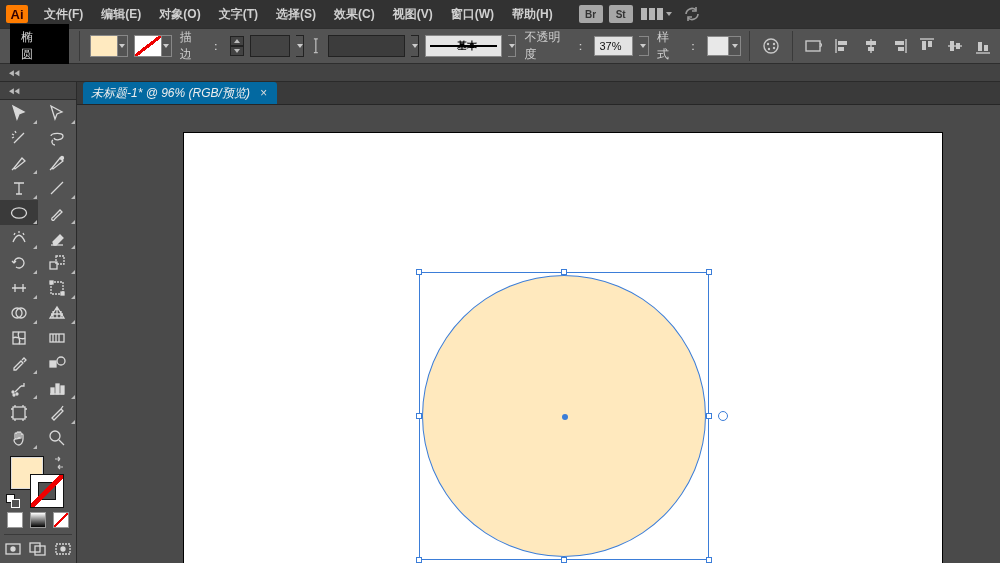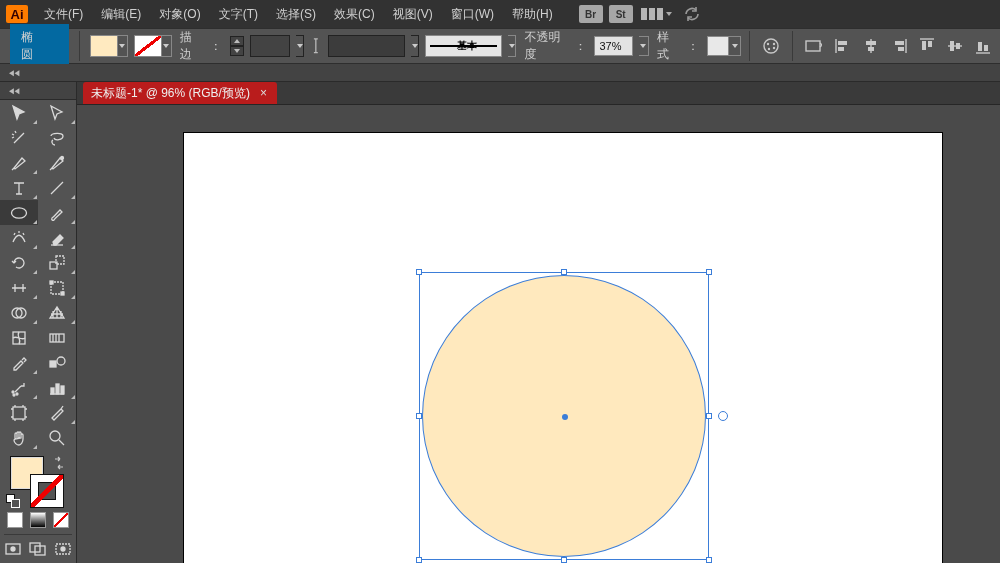--- a/index.html
+++ b/index.html
@@ -1,33 +1,33 @@
 <!DOCTYPE html>
 <html><head>
 <meta charset="utf-8">
 <style>
   * { box-sizing: border-box; margin: 0; padding: 0; user-select: none; }
   html, body { width: 1000px; height: 563px; overflow: hidden; font-family: "Microsoft YaHei", "SimSun", Arial, sans-serif; font-size: 12px; color: #d0d0d0; background: #4a4a4a; }
 
   
   .menubar { height: 28px; background: #323232; display: flex; align-items: center; padding: 0 6px; gap: 2px; }
   .ai-logo { width: 22px; height: 18px; background: #ff7c00; color: #330000; font-weight: 700; font-size: 13px; display:flex; align-items:center; justify-content:center; border-radius:2px; margin-right: 6px;}
-  .menu-item { padding: 4px 8px; cursor: default; white-space: nowrap; }
+  .menu-item { padding: 4px 8px; cursor: default; white-space: nowrap; font-weight: bold; }
   .menu-spacer { width: 10px; }
   .sq-btn { width:24px; height:18px; background:#a7a7a7; color:#333; font-size:10px; font-weight:700; display:flex; align-items:center; justify-content:center; border-radius:2px; margin-left:4px;}
   .layout-btn { width:30px; height:18px; margin-left:6px; display:flex; align-items:center;}
   .layout-rects { display:flex; gap:2px;}
   .layout-rects span{ width:6px; height:12px; background:#b5b5b5;}
   .tri-down-small{ width:0;height:0;border-left:3px solid transparent;border-right:3px solid transparent;border-top:4px solid #aaa; margin-left:3px;}
   .sync-icon{ margin-left:10px; width:18px; height:18px; position:relative;}
   .sync-icon svg{width:18px;height:18px;}
 
   
   .optbar { height: 36px; background: #535353; display:flex; align-items:center; padding: 0 0 0 10px; gap:6px; border-top:1px solid #2e2e2e; border-bottom:1px solid #2e2e2e;}
-  .opt-label { padding:4px 27px 4px 10px; background:#0369a1; border:1px solid transparent;}
+  .opt-label { padding:4px 27px 4px 10px; background:#000000; border:1px solid transparent;}
   .divider-v{ width:1px; height:30px; background:#3a3a3a; margin:0 4px;}
 
   .swatch { width:28px; height:22px; border:1px solid #888; display:inline-block; position:relative;}
   .swatch.fill { background:#ffeac0;}
   .swatch.none { background:#fff;}
   .swatch.none::after{ content:""; position:absolute; inset:0; background:linear-gradient(to top left, transparent 45%, #e00 45%, #e00 55%, transparent 55%);}
   .dd-arrow{ width:10px; height:22px; border:1px solid #888; border-left:none; display:flex; align-items:center; justify-content:center; background:#535353;}
   .dd-arrow::after{content:"";width:0;height:0;border-left:3px solid transparent;border-right:3px solid transparent;border-top:4px solid #ccc;}
 
   .opt-text{ padding:0 2px; }
@@ -54,21 +54,21 @@
   .icon-btn svg{ width:18px; height:18px; stroke:#c8c8c8; fill:none; stroke-width:1.4;}
   .icon-btn.filled svg{ fill:#c8c8c8; stroke:none;}
 
   
   .expand-strip{ height:18px; background:#434343; display:flex; align-items:center; padding-left:6px; border-bottom:1px solid #2a2a2a;}
   .dbl-chev{ letter-spacing:-3px; font-size:10px; color:#bbb; transform:scaleX(0.8);}
 
   
   .doc-area{ position:absolute; top:82px; left:77px; right:0; bottom:0; background:#4a4a4a;}
   .tab-strip{ height:23px; background:#3a3a3a; display:flex; align-items:flex-end; padding-left:6px; border-bottom:1px solid #262626;}
-  .tab{ height:22px; background:#b91c1c; color:#eee; display:flex; align-items:center; padding:0 8px; gap:8px; font-size:12px; border-top-left-radius:3px; border-top-right-radius:3px;}
+  .tab{ height:22px; background:#0369a1; color:#eee; display:flex; align-items:center; padding:0 8px; gap:8px; font-size:12px; border-top-left-radius:3px; border-top-right-radius:3px;font-style:italic;}
   .tab .close{ font-size:12px; padding:0 2px; cursor:pointer; color:#ddd;}
 
   
   .canvas-wrap{ position:absolute; top:23px; left:0; right:0; bottom:0; background:#4a4a4a; overflow:hidden;}
   .artboard{ position:absolute; width:758px; height:900px; top:28px; left:107px; background:#fff; box-shadow:0 0 0 1px #000;}
   .sel-box{ position:absolute; border:1px solid #3b7dd8;}
   .handle{ position:absolute; width:6px; height:6px; background:#fff; border:1px solid #3b7dd8;} 
   .handle-mid{ position:absolute; width:6px; height:6px; background:#fff; border:1px solid #3b7dd8;}
   .rot-handle{ position:absolute; width:10px; height:10px; border:1.5px solid #3b7dd8; border-radius:50%; background:#fff;}
   .sel-center{ position:absolute; width:6px;height:6px; background:#3b7dd8; border-radius:50%;}

